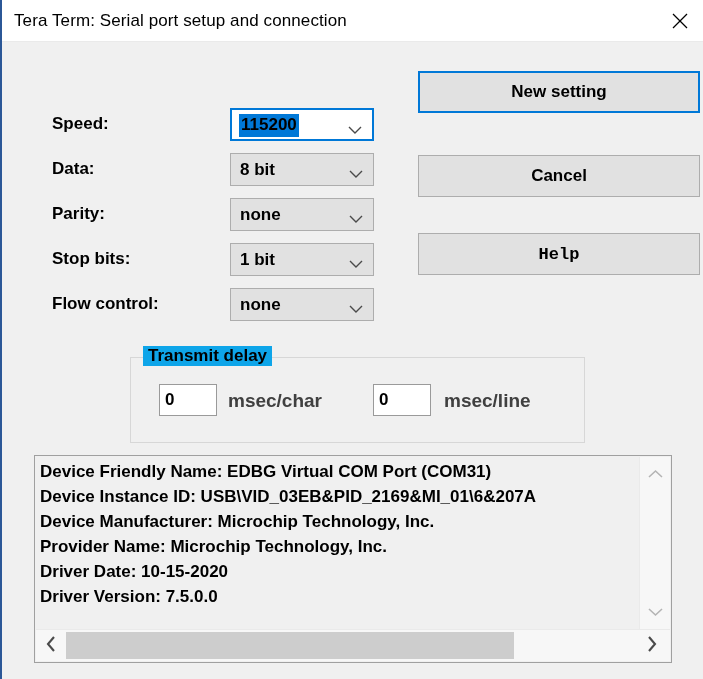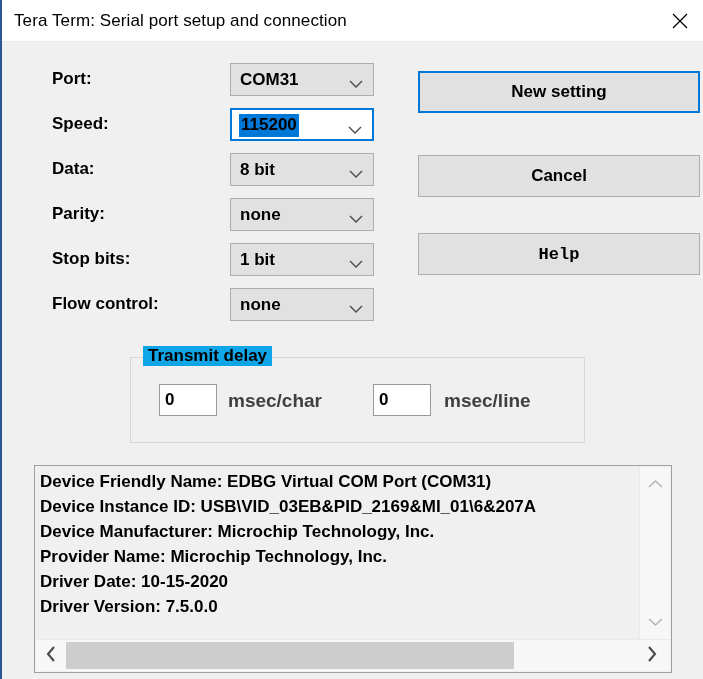--- a/index.html
+++ b/index.html
@@ -184,21 +184,20 @@
   
   .infobox {
     position: absolute;
     left: 32px;
     top: 413px;
     width: 638px;
     height: 208px;
     background: #f0f0f0;
     border: 1px solid #a0a0a0;
     box-sizing: border-box;
-    margin-top: 10px;
   }
   .info-text {
     position: absolute;
     left: 5px;
     top: 3px;
     width: 597px;
     height: 168px;
     overflow: hidden;
     background: #f0f0f0;
   }
@@ -276,31 +275,20 @@
         <svg width="22" height="22" viewBox="0 0 22 22">
           <line x1="4" y1="4" x2="18" y2="18" stroke="#000" stroke-width="1.2"></line>
           <line x1="18" y1="4" x2="4" y2="18" stroke="#000" stroke-width="1.2"></line>
         </svg>
       </span>
     </div>
   </div>
 
   <div class="client">
 
-    <div class="row" style="top:21px;">
-      <div class="row-label">Port:</div>
-      <div class="combo">
-        <span class="combo-value">COM31</span>
-        <span class="chev">
-          <svg width="14" height="9" viewBox="0 0 14 9">
-              <polyline points="1,1 7,7 13,1" fill="none" stroke="#4a4a4a" stroke-width="1.4"></polyline>
-            </svg>
-        </span>
-      </div>
-    </div>
 
     <div class="row" style="top:66px;">
       <div class="row-label">Speed:</div>
       <div class="combo focused">
         <span class="combo-value">115200</span>
         <span class="chev">
           <svg width="14" height="9" viewBox="0 0 14 9">
               <polyline points="1,1 7,7 13,1" fill="none" stroke="#4a4a4a" stroke-width="1.4"></polyline>
             </svg>
         </span>

